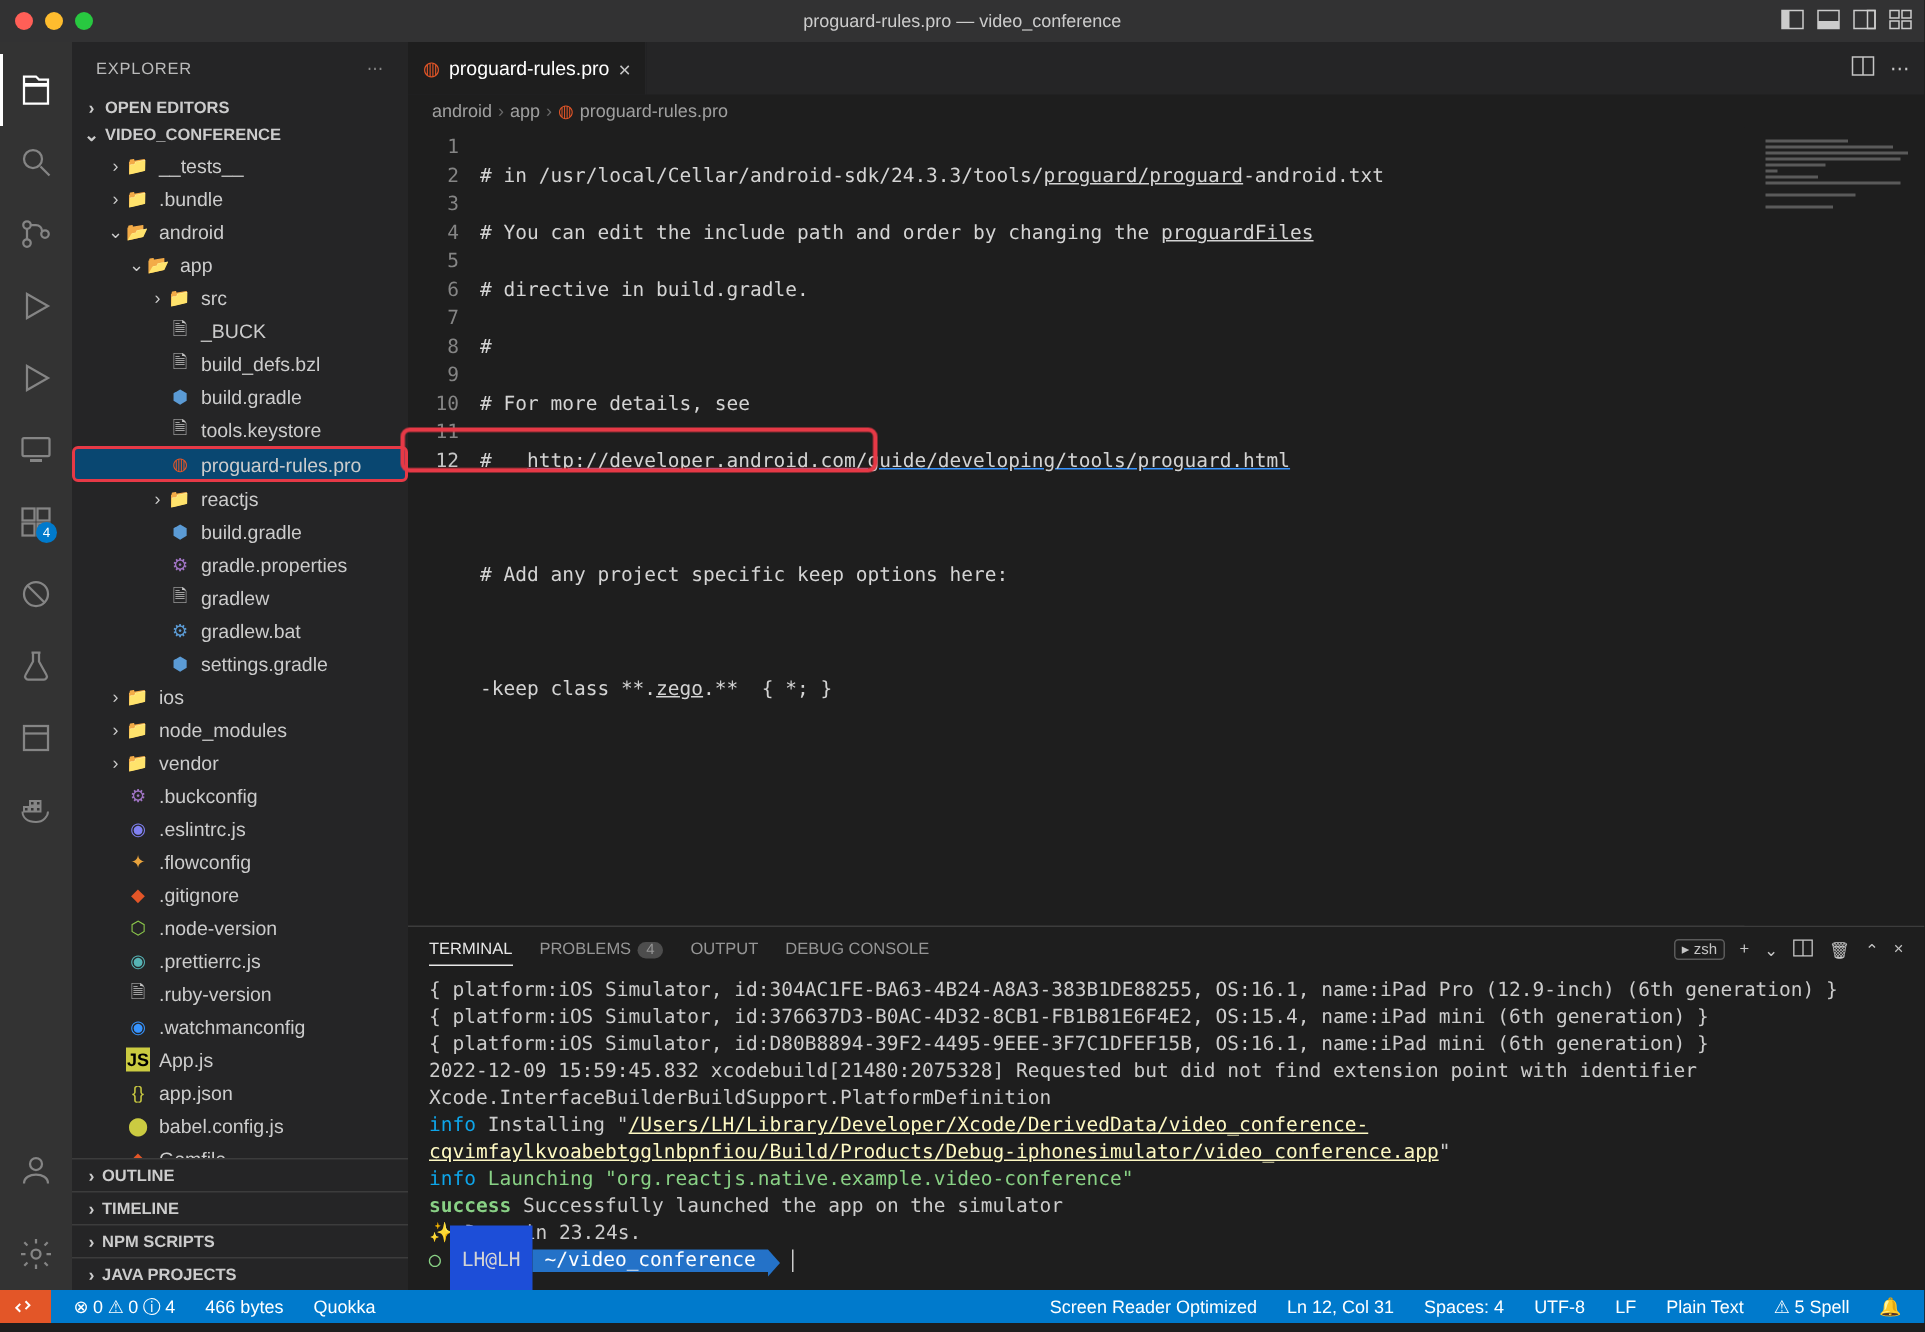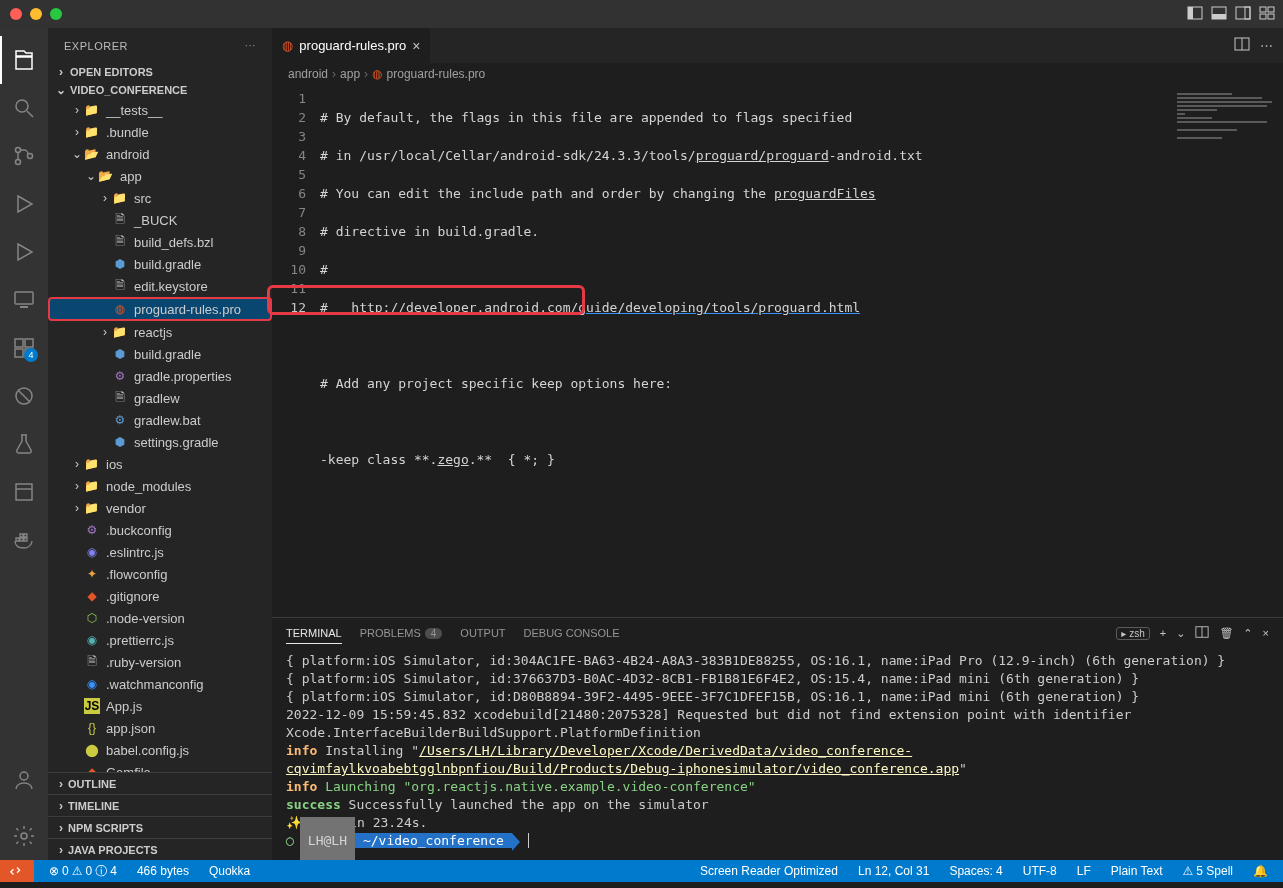--- a/index.html
+++ b/index.html
@@ -84,44 +84,45 @@
 .minimap-line { height: 2px; background: #5a5a5a; margin-bottom: 2px; }
 
 .panel { height: 243px; border-top: 1px solid #3c3c3c; background: #1e1e1e; display: flex; flex-direction: column; }
 .panel-tabs { display: flex; align-items: center; height: 30px; padding: 0 14px; gap: 18px; font-size: 11px; color: #969696; }
 .panel-tab { cursor: pointer; }
 .panel-tab.active { color: #e7e7e7; border-bottom: 1px solid #e7e7e7; padding-bottom: 4px; margin-top: 4px; }
 .panel-tab .count { background: #4d4d4d; border-radius: 8px; padding: 0 6px; font-size: 10px; margin-left: 4px; }
 .panel-right { margin-left: auto; display: flex; gap: 10px; align-items: center; color: #c5c5c5; }
 .shell-badge { border: 1px solid #5a5a5a; border-radius: 3px; padding: 0 4px; font-size: 10px; display: flex; align-items: center; gap: 3px; }
 .term { flex: 1; font-family: Menlo, Monaco, monospace; font-size: 13px; line-height: 18px; padding: 4px 14px; overflow: hidden; color: #cccccc; }
-.term .info { color: #fdba74; font-weight: 700; }
+.term .info { color: #0ea5e9; font-weight: 400; }
 .term .success { color: #89d185; font-weight: 700; }
 .term .path { color: #fef9c3; text-decoration: underline; }
-.prompt-user { background: #737373; color: #d4d4d4; padding: 16px 8px; }
+.prompt-user { background: #1d4ed8; color: #d4d4d4; padding: 16px 8px; }
 .prompt-path { background: #2472c8; color: #fff; padding: 0 8px; position: relative; }
 .prompt-path::after { content: ""; position: absolute; right: -8px; top: 0; border-top: 9px solid transparent; border-bottom: 9px solid transparent; border-left: 8px solid #2472c8; }
 .prompt-circle { color: #89d185; margin-right: 6px; }
 
 .statusbar { height: 22px; background: #007acc; display: flex; align-items: center; font-size: 12px; color: #ffffff; }
 .statusbar-left { display: flex; align-items: center; gap: 10px; padding-left: 0; }
 .remote-btn { background: #e35628; height: 22px; width: 34px; display: flex; align-items: center; justify-content: center; }
 .status-item { display: flex; align-items: center; gap: 3px; padding: 0 5px; }
 .statusbar-right { margin-left: auto; display: flex; align-items: center; gap: 10px; padding-right: 10px; }
 svg { fill: currentColor; }
 </style>
 </head>
 <body>
 
 <div class="titlebar">
   <div class="traffic-lights">
     <div class="light red"></div>
     <div class="light yellow"></div>
     <div class="light green"></div>
   </div>
+  <div class="title-text">proguard-rules.pro — video_conference</div>
   <div class="title-right">
     <span><svg viewBox="0 0 16 16">
           <rect x="1" y="2" width="14" height="12" fill="none" stroke="currentColor"></rect>
           <rect x="1" y="2" width="5" height="12"></rect>
         </svg></span>
     <span><svg viewBox="0 0 16 16">
           <rect x="1" y="2" width="14" height="12" fill="none" stroke="currentColor"></rect>
           <rect x="1" y="9" width="14" height="5"></rect>
         </svg></span>
     <span><svg viewBox="0 0 16 16">
@@ -266,21 +267,21 @@
       <div class="tree-item" style="padding-left:64px">
           <span class="icon file-icon">🗎</span>
           <span>build_defs.bzl</span>
         </div>
       <div class="tree-item" style="padding-left:64px">
           <span class="icon" style="color:#5b9bd5">⬢</span>
           <span>build.gradle</span>
         </div>
       <div class="tree-item" style="padding-left:64px">
           <span class="icon file-icon">🗎</span>
-          <span>edit.keystore</span>
+          <span>tools.keystore</span>
         </div>
       <div class="tree-item selected" style="padding-left:62px">
           <span class="icon" style="color:#e35628">◍</span>
           <span>proguard-rules.pro</span>
         </div>
       <div class="tree-item" style="padding-left:50px">
           <span class="chev">›</span>
           <span class="icon folder-icon">📁</span>
           <span>reactjs</span>
         </div>
@@ -423,25 +424,25 @@
           <div>5</div>
           <div>6</div>
           <div>7</div>
           <div>8</div>
           <div>9</div>
           <div>10</div>
           <div>11</div>
           <div style="color:#c6c6c6">12</div>
       </div>
       <div class="code">
-<div><span class="comment"># By default, the flags in this file are appended to flags specified</span></div>
 <div><span class="comment"># in /usr/local/Cellar/android-sdk/24.3.3/tools/</span><span class="comment underline">proguard/proguard</span><span class="comment">-android.txt</span></div>
 <div><span class="comment"># You can edit the include path and order by changing the </span><span class="comment underline">proguardFiles</span></div>
 <div><span class="comment"># directive in build.gradle.</span></div>
 <div><span class="comment">#</span></div>
+<div><span class="comment"># For more details, see</span></div>
 <div><span class="comment">#   </span><span class="link">http://developer.android.com/guide/developing/tools/proguard.html</span></div>
 <div><span></span>&nbsp;</div>
 <div><span class="comment"># Add any project specific keep options here:</span></div>
 <div><span></span>&nbsp;</div>
 <div style="position:relative"><span class="line-highlight"></span><span>-keep class **.</span><span class="underline">zego</span><span>.**  { *; }</span></div>
         <div class="code-highlight-box" style="left:-53px; top:200px; width:318px; height:30px;"></div>
       </div>
       <div class="minimap">
         <div class="minimap-content">
           <div class="minimap-line" style="width:55%"></div>

